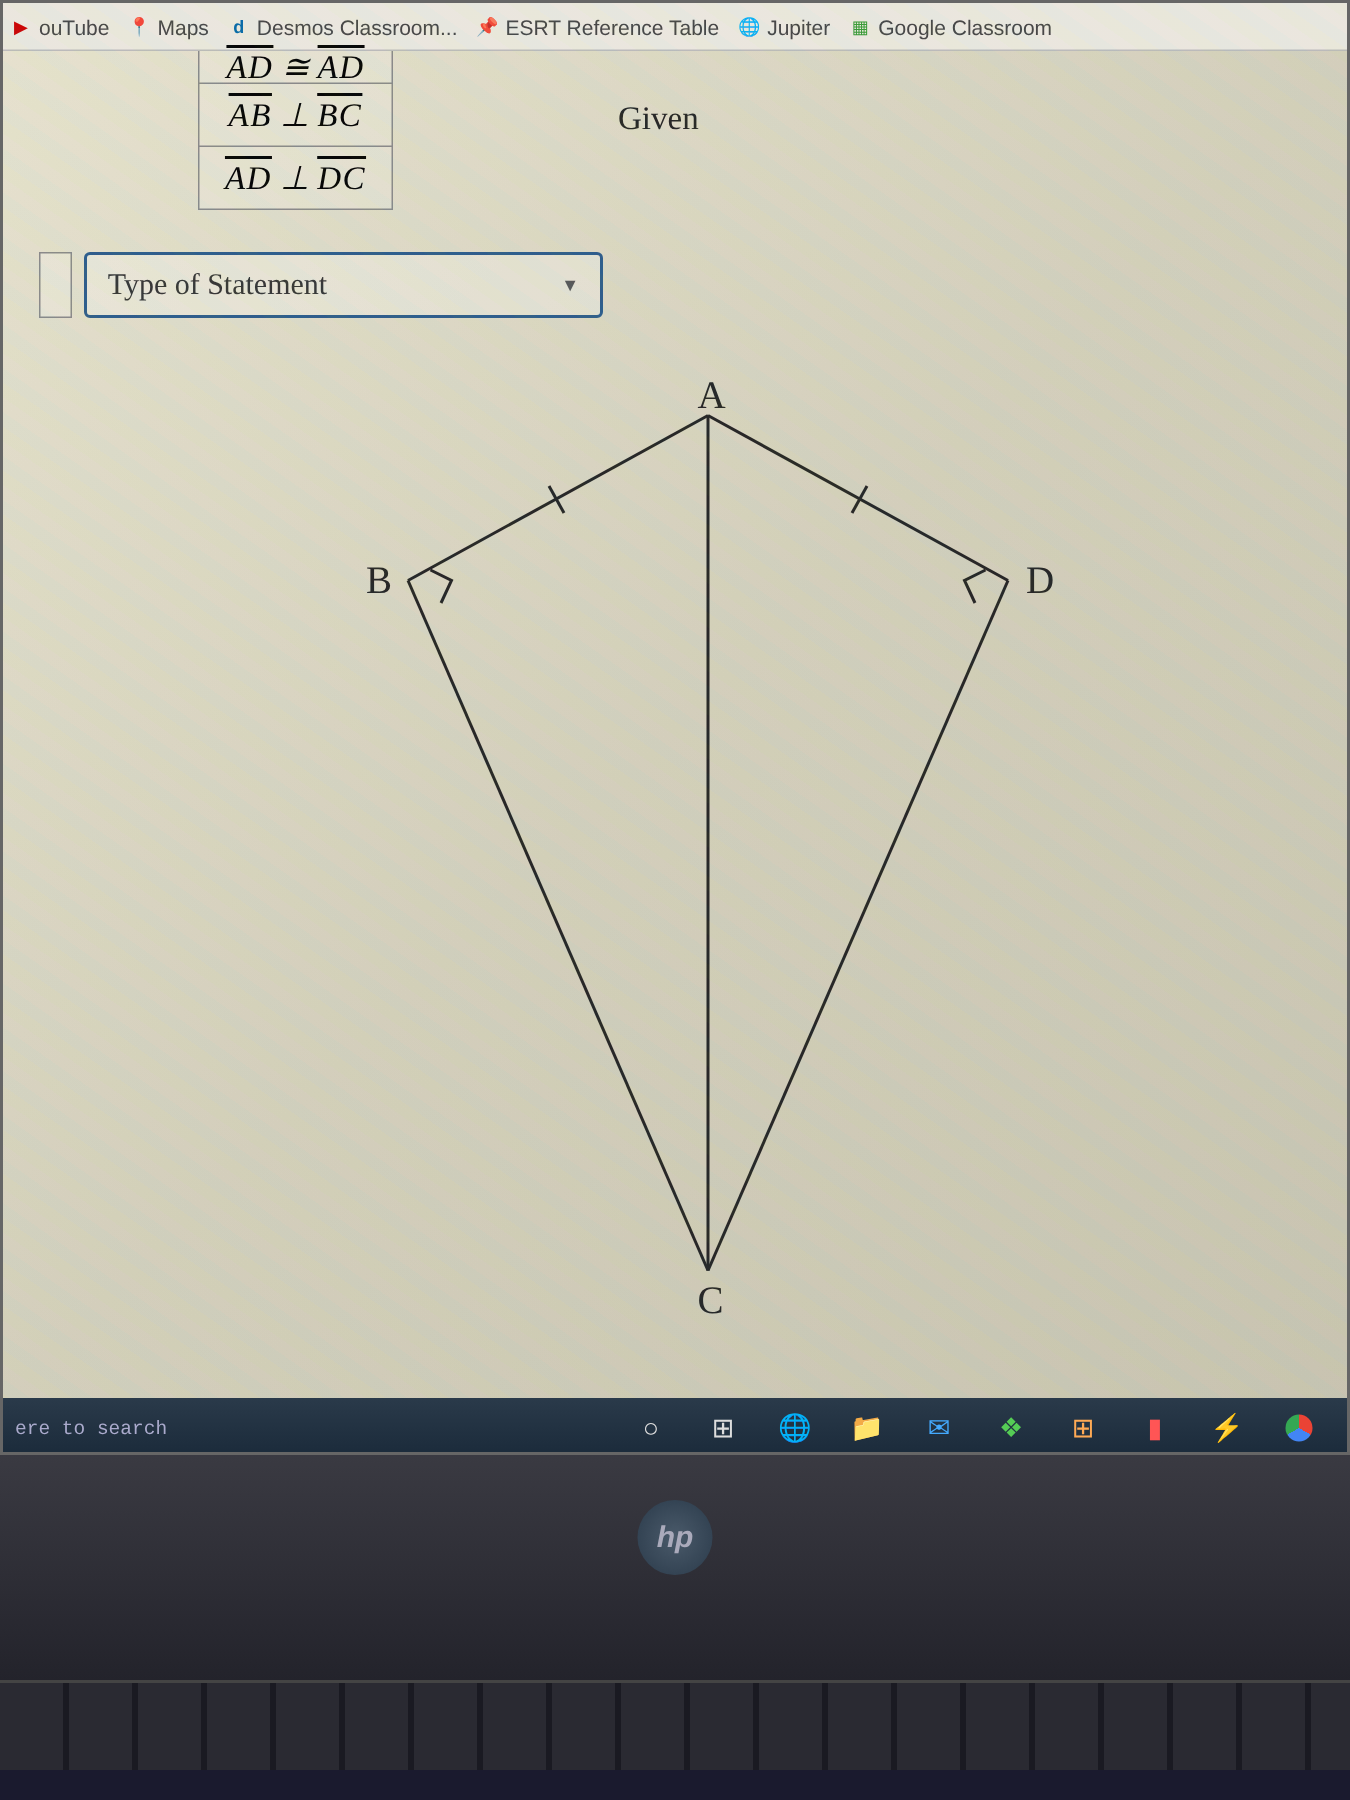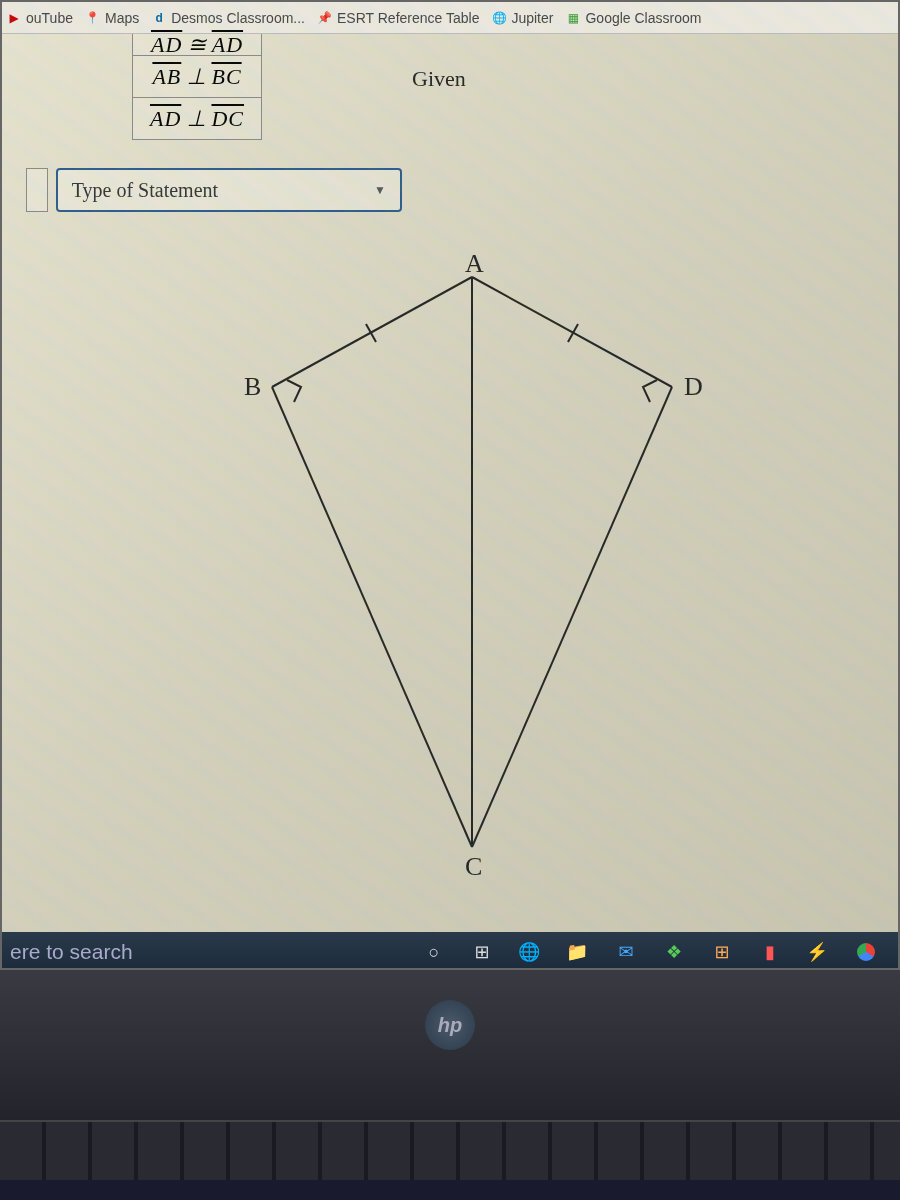--- a/index.html
+++ b/index.html
@@ -125,22 +125,23 @@
       left: 0;
       width: 900px;
       height: 40px;
       background: linear-gradient(180deg, #2a3a4a 0%, #1a2a3a 100%);
       display: flex;
       align-items: center;
       padding: 0 4px;
     }
     .search-text {
       color: #aac;
-      font-size: 21px;
+      font-size: 13px;
       padding-left: 4px;
+      font-family: Liberation Mono, monospace;
     }
     .taskbar-icons {
       margin-left: auto;
       margin-right: 20px;
       display: flex;
       gap: 24px;
       align-items: center;
     }
     .tb-icon {
       width: 24px;

